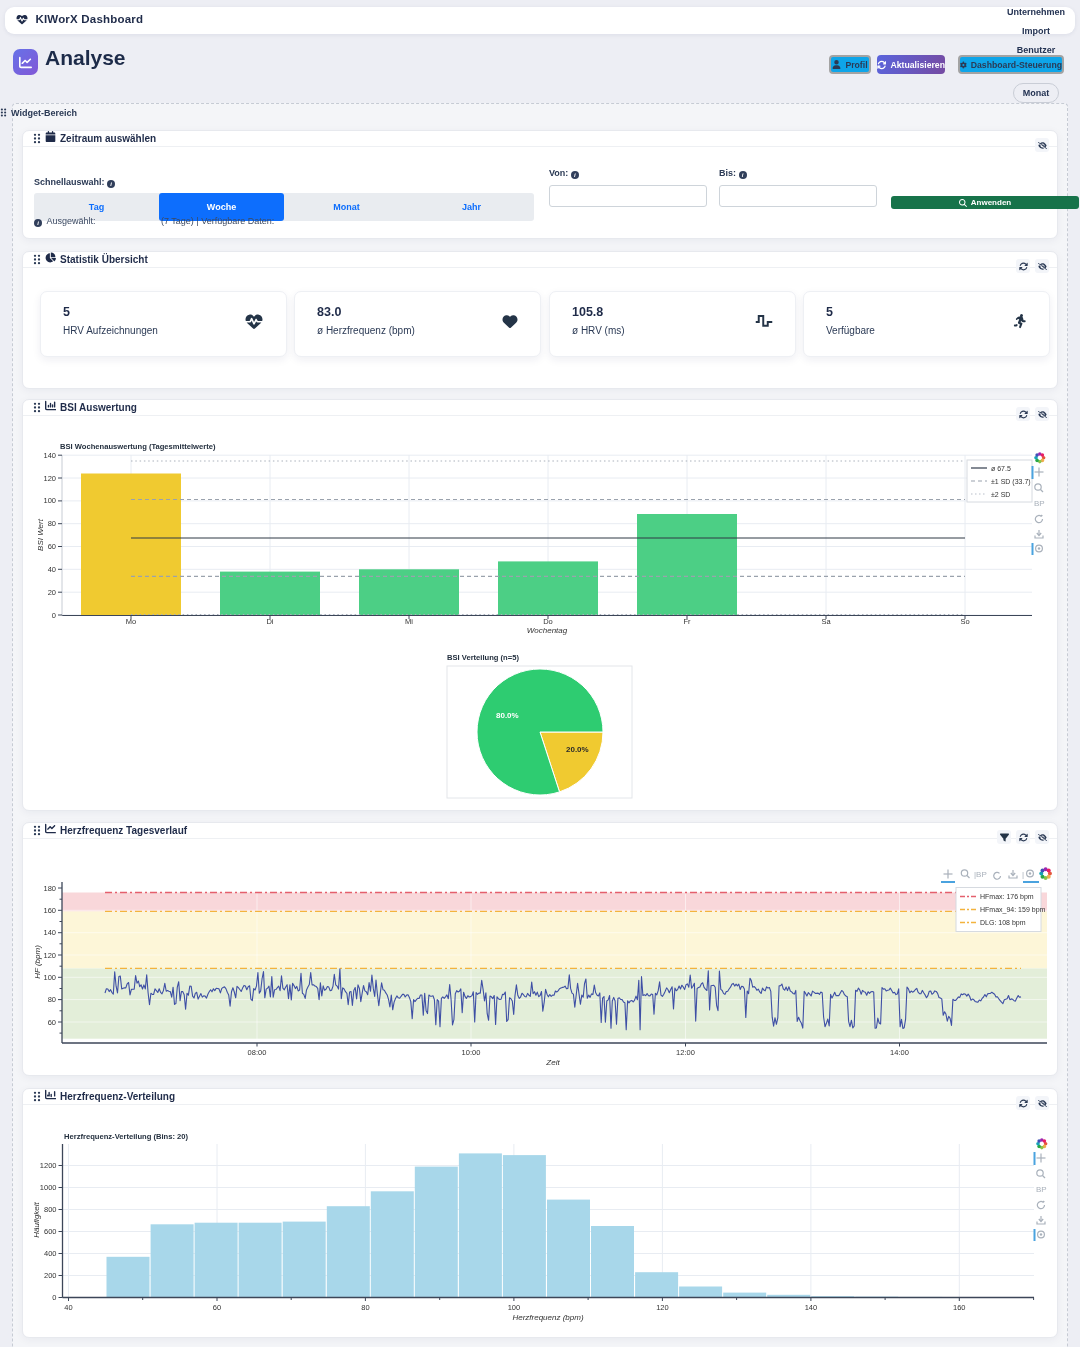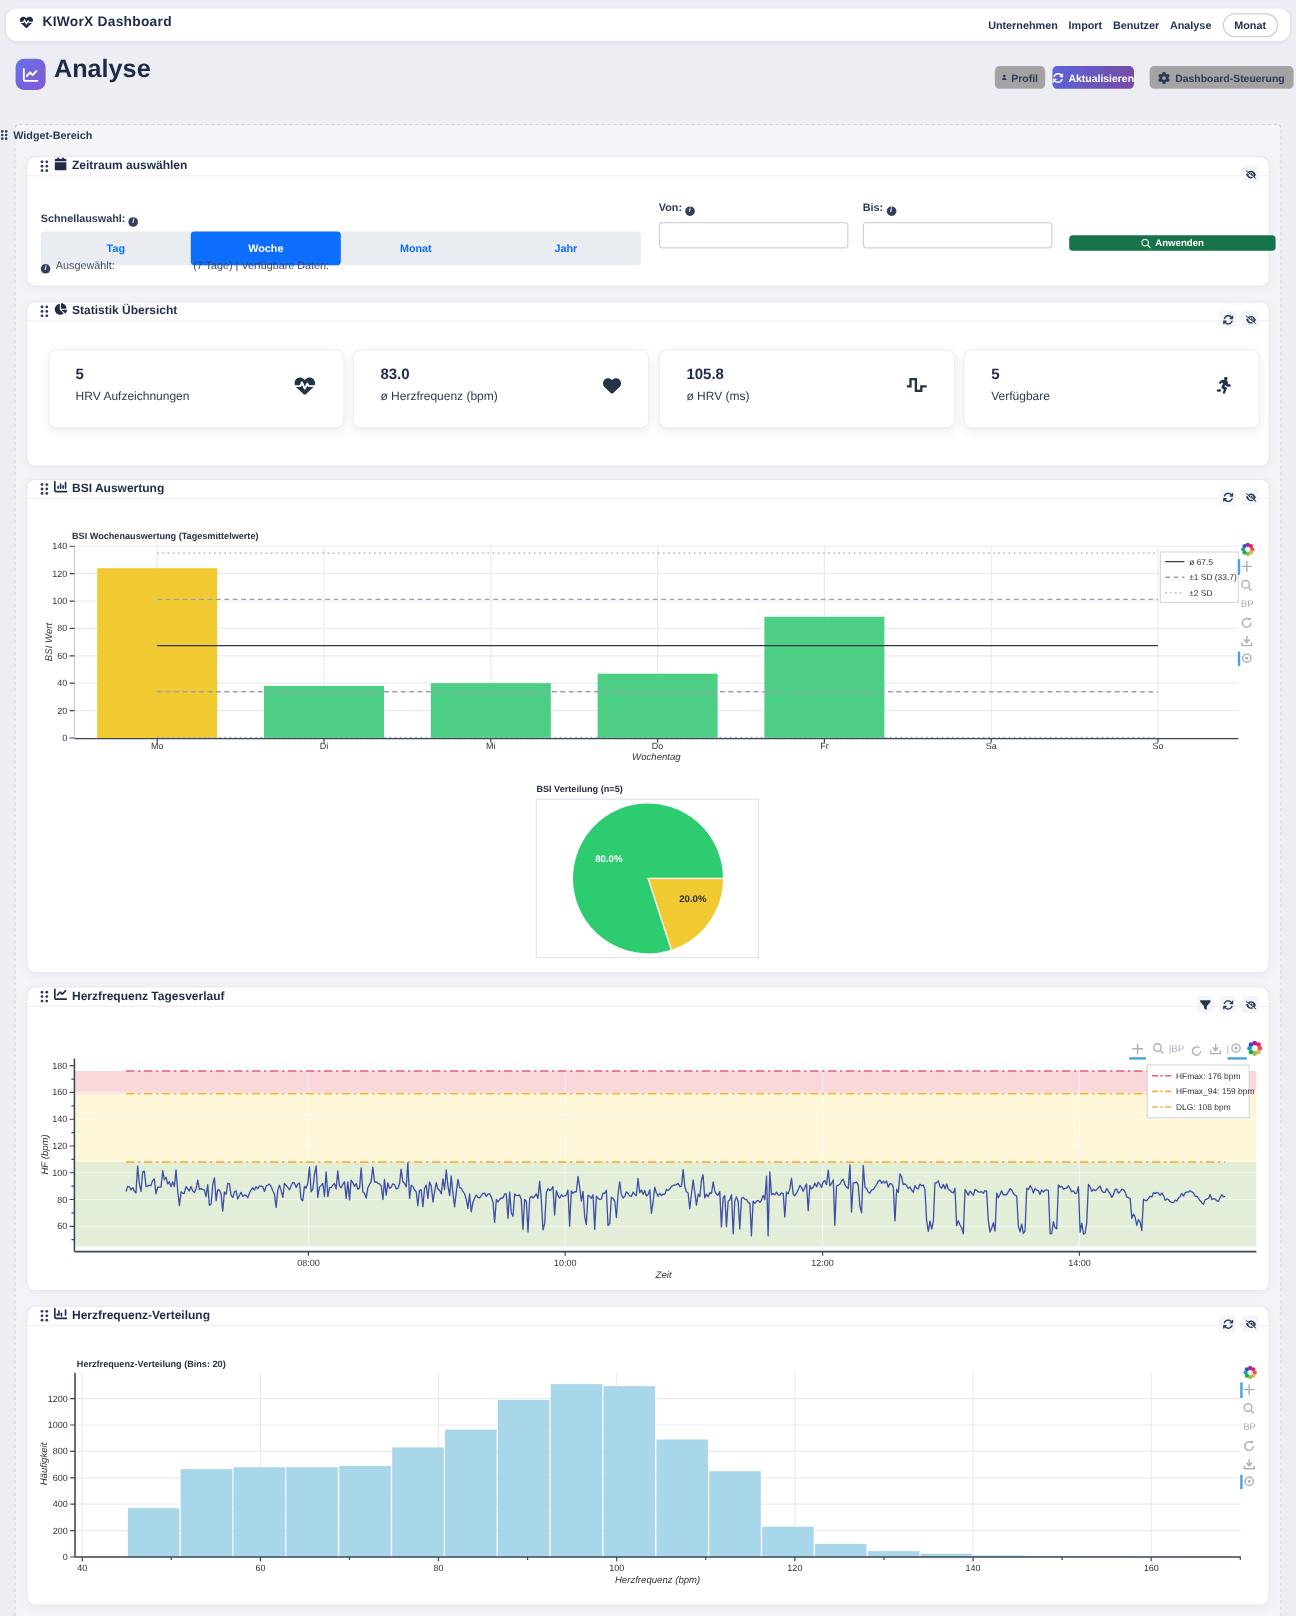--- a/index.html
+++ b/index.html
@@ -2,41 +2,41 @@
 <html lang="de"><head>
 <meta charset="utf-8">
 <title>KIWorX Dashboard</title>
 <style>
 * { margin:0; padding:0; box-sizing:border-box; }
 html,body { width:1080px; height:1347px; }
 body { font-family:"Liberation Sans", sans-serif; background:#edeef4; position:relative; color:#1f2b49; }
 .abs { position:absolute; }
 .navbar { left:5px; top:7px; width:1070px; height:27px; background:#fff; border-radius:9px; box-shadow:0 1px 4px rgba(30,40,90,0.08); }
 .brand { left:16px; top:13px; font-size:11.5px; font-weight:bold; color:#1f2b49; letter-spacing:0.2px; }
-.navlinks { right:15px; top:7px; height:27px; display:flex; align-items:center; gap:9px; font-size:9px; font-weight:bold; color:#233252; }
+.navlinks { right:15px; top:7px; height:27px; display:flex; align-items:center; gap:9px; font-size:9px; font-weight:bold; color:#233252;flex-direction:column; }
 .logout { border:1px solid #c9cdd6; border-radius:11px; padding:4px 9px; }
 .hicon { left:13px; top:49px; width:25px; height:26px; border-radius:7px; background:linear-gradient(135deg,#6672e8,#8257d6); display:flex; align-items:center; justify-content:center; }
 h1.pagetitle { left:45px; top:46px; font-size:21px; font-weight:bold; color:#1d2b49; position:absolute; }
-.topbtn { top:55px; height:19px; border-radius:4px; font-size:8.7px; white-space:nowrap; font-weight:bold; display:flex; align-items:center; justify-content:center; gap:4px; background:#a3a3a3; border:6px solid #a3a3a3; color:#2b3a55; }
+.topbtn { top:55px; height:19px; border-radius:4px; font-size:8.7px; white-space:nowrap; font-weight:bold; display:flex; align-items:center; justify-content:center; gap:4px; background:#0ea5e9; border:2px solid #a3a3a3; color:#2b3a55; }
 .btn-profil { left:829px; width:42px; }
 .btn-akt { left:877px; width:68px; background:linear-gradient(110deg,#5a64dc,#764ba2); color:#fff; border:none; }
-.btn-dash { left:958px; width:120px; }
+.btn-dash { left:958px; width:106px; }
 .widget-area { left:12px; top:103px; width:1056px; height:1244px; border:1px dashed #c6cbd4; border-bottom:none; background:#f4f5f8; border-radius:4px 4px 0 0; }
 .wb-label { left:0; right:0; top:108px; text-align:left; font-size:9px; font-weight:bold; color:#2b3a55; }
 .card { position:absolute; left:22px; width:1036px; background:#fff; border:1px solid #e7e9ee; border-radius:7px; box-shadow:0 2px 8px rgba(25,35,80,0.05); }
 .card-h { position:absolute; left:0; right:0; top:0; height:16px; border-bottom:1px solid #eef0f3; display:flex; align-items:center; padding:0 10px; gap:4px; font-size:10px; font-weight:bold; color:#1f2b49; }
 .hdr-icons { position:absolute; right:8px; top:7px; display:flex; gap:5px; }
 .hbtn { width:14px; height:14px; border-radius:3px; background:#f3f5f9; display:flex; align-items:center; justify-content:center; }
 .grip { display:inline-block; width:8px; height:11px; }
 .seg { position:absolute; left:11px; top:62px; width:500px; height:28px; background:#e9ecf0; border-radius:3px; display:flex; }
 .seg div { flex:1; display:flex; align-items:center; justify-content:center; font-size:9px; font-weight:bold; color:#0d6efd; border-radius:3px; }
 .seg div.on { background:#0d6efd; color:#fff;text-align:right; }
 .lbl { position:absolute; font-size:9px; font-weight:bold; color:#2b3a55; }
 .inp { position:absolute; top:54px; height:22px; width:158px; background:#fff; border:1px solid #ced4da; border-radius:3px; }
-.btn-anw { position:absolute; left:868px; top:65px; width:172px; height:13px; background:#17734a; border-radius:3px; color:#fff; font-size:8px; font-weight:bold; display:flex; align-items:center; justify-content:center; gap:4px; }
+.btn-anw { position:absolute; left:868px; top:65px; width:188px; height:13px; background:#17734a; border-radius:3px; color:#fff; font-size:8px; font-weight:bold; display:flex; align-items:center; justify-content:center; gap:4px; }
 .infodot { display:inline-block; width:8px; height:8px; border-radius:50%; background:#313f5b; color:#fff; font-size:6px; font-weight:bold; text-align:center; line-height:8px; vertical-align:-1px; font-style:italic; }
 .statcard { position:absolute; top:291px; height:66px; width:247px; background:#fff; border:1px solid #eef0f4; border-radius:7px; box-shadow:0 3px 8px rgba(25,35,80,0.07); }
 .statnum { position:absolute; left:22px; top:13px; font-size:12.5px; font-weight:bold; color:#1f2b49; }
 .statlbl { position:absolute; left:22px; top:33px; font-size:10px; color:#2b3a55; }
 .staticon { position:absolute; right:22px; top:22px; }
 svg text { font-family:"Liberation Sans", sans-serif; }
 </style>
 </head>
 <body>
 

